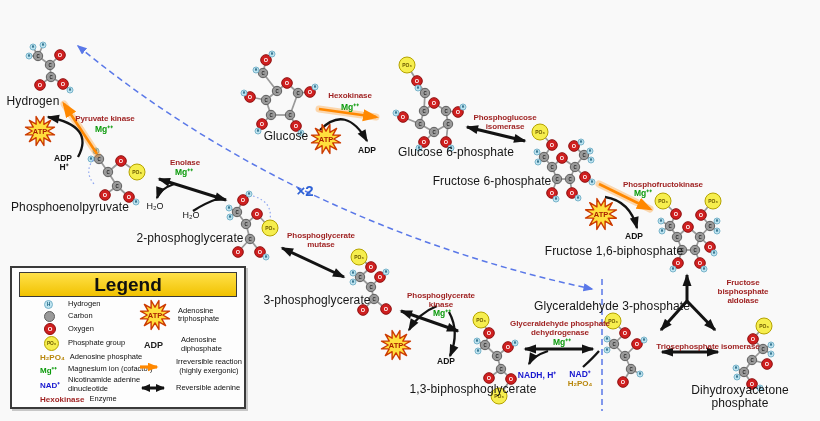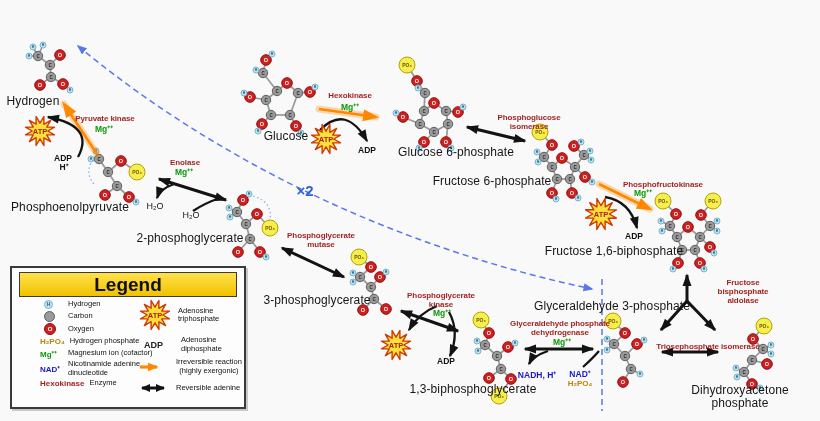--- a/index.html
+++ b/index.html
@@ -606,22 +606,28 @@
           </span>
         <span class="ltext">Carbon</span>
       </div>
       <div class="lrow">
         <span class="licon">
             <span class="circ circ-o">O</span>
           </span>
         <span class="ltext">Oxygen</span>
       </div>
       <div class="lrow">
+        <span class="licon">
+            <span class="circ circ-p">PO₃</span>
+          </span>
+        <span class="ltext">Phosphate group</span>
+      </div>
+      <div class="lrow">
         <span class="lsym olive">H₂PO₄</span>
-        <span class="ltext">Hydrogen phosphate</span>
+        <span class="ltext">Adenosine phosphate</span>
       </div>
       <div class="lrow">
         <span class="lsym green">Mg⁺⁺</span>
         <span class="ltext">Magnesium ion (cofactor)</span>
       </div>
       <div class="lrow">
         <span class="lsym blue">NAD⁺</span>
         <span class="ltext">Nicotinamide adenine
 dinucleotide</span>
       </div>
@@ -666,21 +672,21 @@
     <div class="lbl mol" style="left: 437px; top: 152px; margin-left: 19px;">Glucose 6-phosphate</div>
     <div class="lbl mol" style="left: 492px; top: 181px;">Fructose 6-phosphate</div>
     <div class="lbl mol" style="left: 614px; top: 251px;">Fructose 1,6-biphosphate</div>
     <div class="lbl mol" style="left: 612px; top: 306px;">Glyceraldehyde 3-phosphate</div>
     <div class="lbl mol" style="left: 740px; top: 397px;">Dihydroxyacetone phosphate</div>
     <div class="lbl mol" style="left: 437px; top: 389px; margin-left: 36px;">1,3-biphosphoglycerate</div>
     <div class="lbl mol" style="left: 317px; top: 300px;">3-phosphoglycerate</div>
     <div class="lbl mol" style="left: 190px; top: 238px;">2-phosphoglycerate</div>
     <div class="lbl mol" style="left: 70px; top: 207px;">Phosphoenolpyruvate</div>
     <div class="lbl enz" style="left: 350px; top: 96px;">Hexokinase</div>
-    <div class="lbl enz" style="left: 505px; top: 122px; margin-left: 24px;">Phosphoglucose
+    <div class="lbl enz" style="left: 505px; top: 122px;">Phosphoglucose
 isomerase</div>
     <div class="lbl enz" style="left: 663px; top: 185px;">Phosphofructokinase</div>
     <div class="lbl enz" style="left: 743px; top: 292px;">Fructose bisphosphate aldolase</div>
     <div class="lbl enz" style="left: 696px; top: 347px; margin-left: 12px;">Triosephosphate isomerase</div>
     <div class="lbl enz" style="left: 560px; top: 328px;">Glyceraldehyde phosphate
 dehydrogenase</div>
     <div class="lbl enz" style="left: 441px; top: 300px;">Phosphoglycerate
 kinase</div>
     <div class="lbl enz" style="left: 321px; top: 240px;">Phosphoglycerate
 mutase</div>

